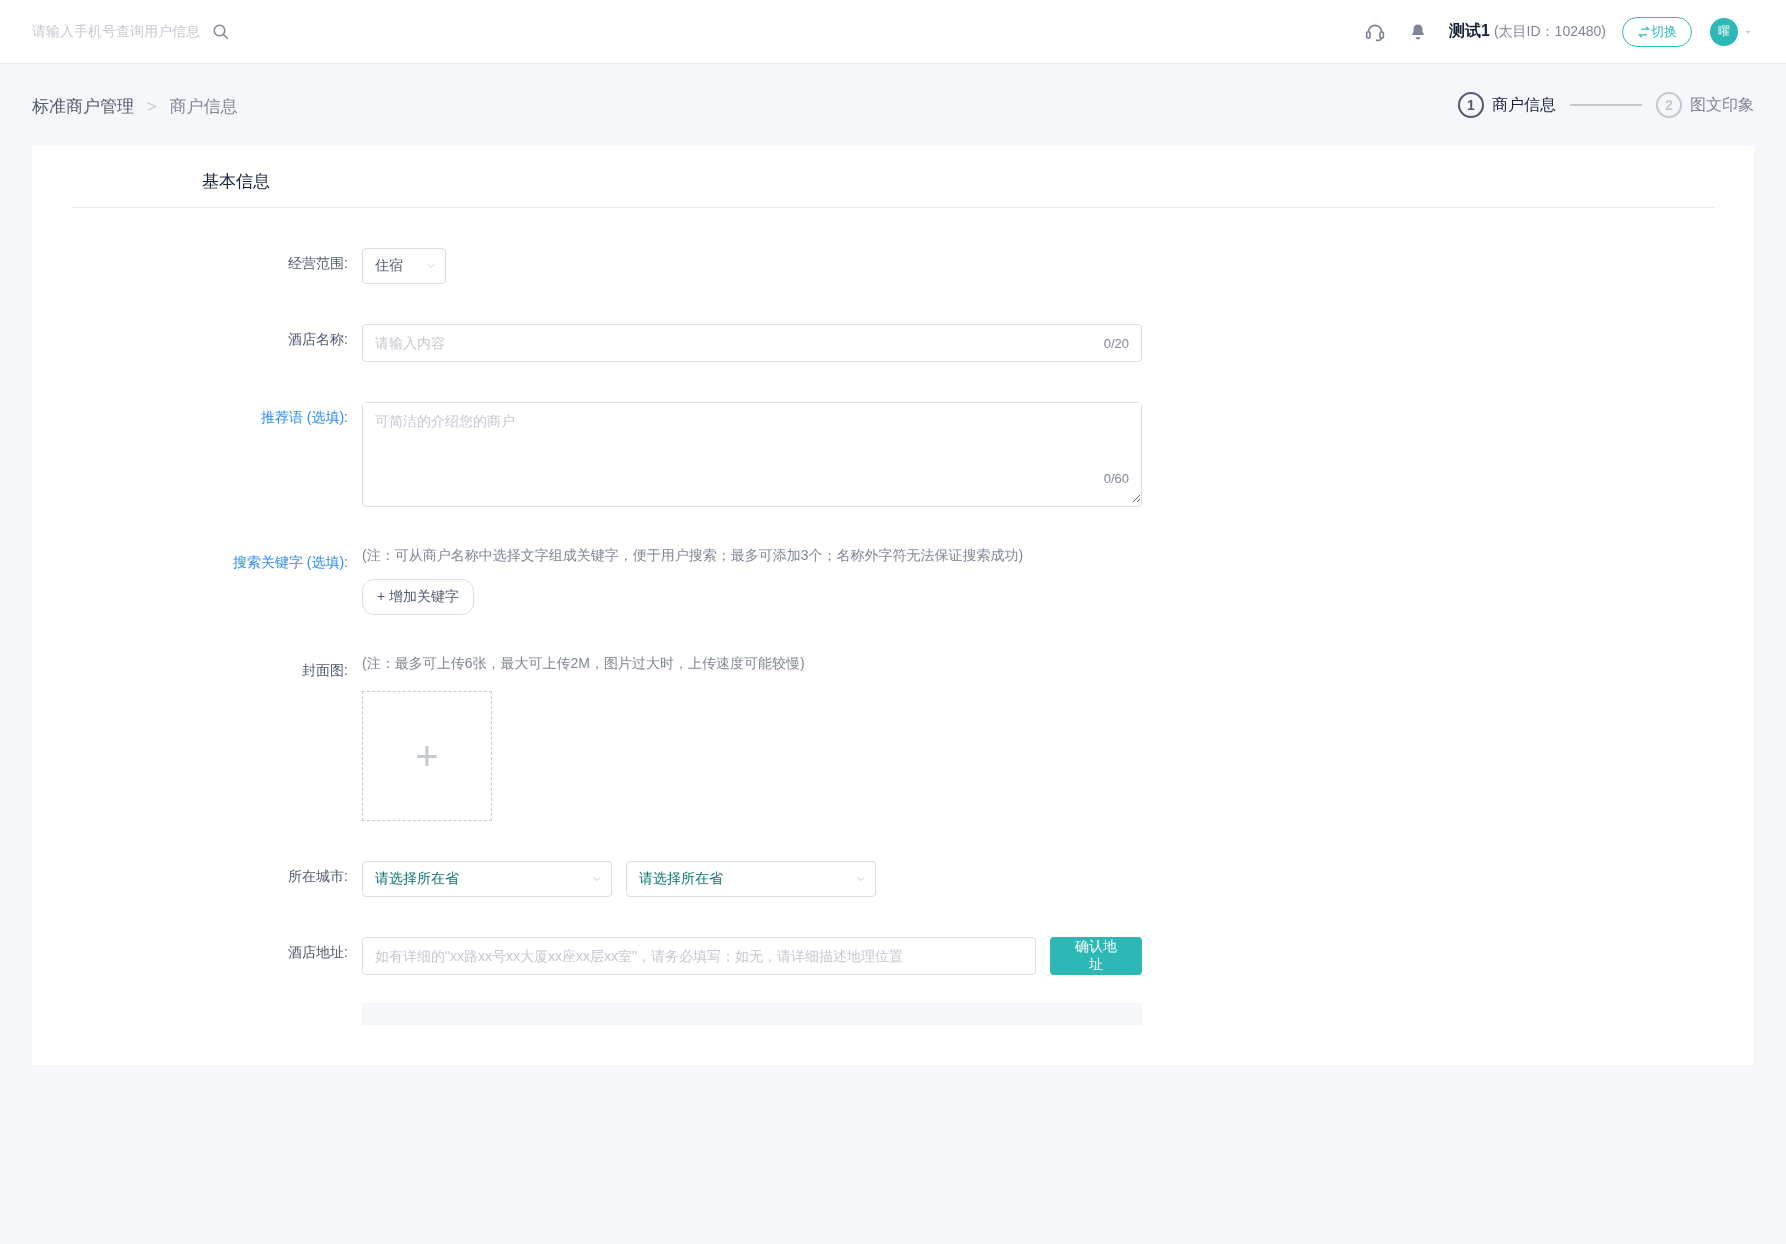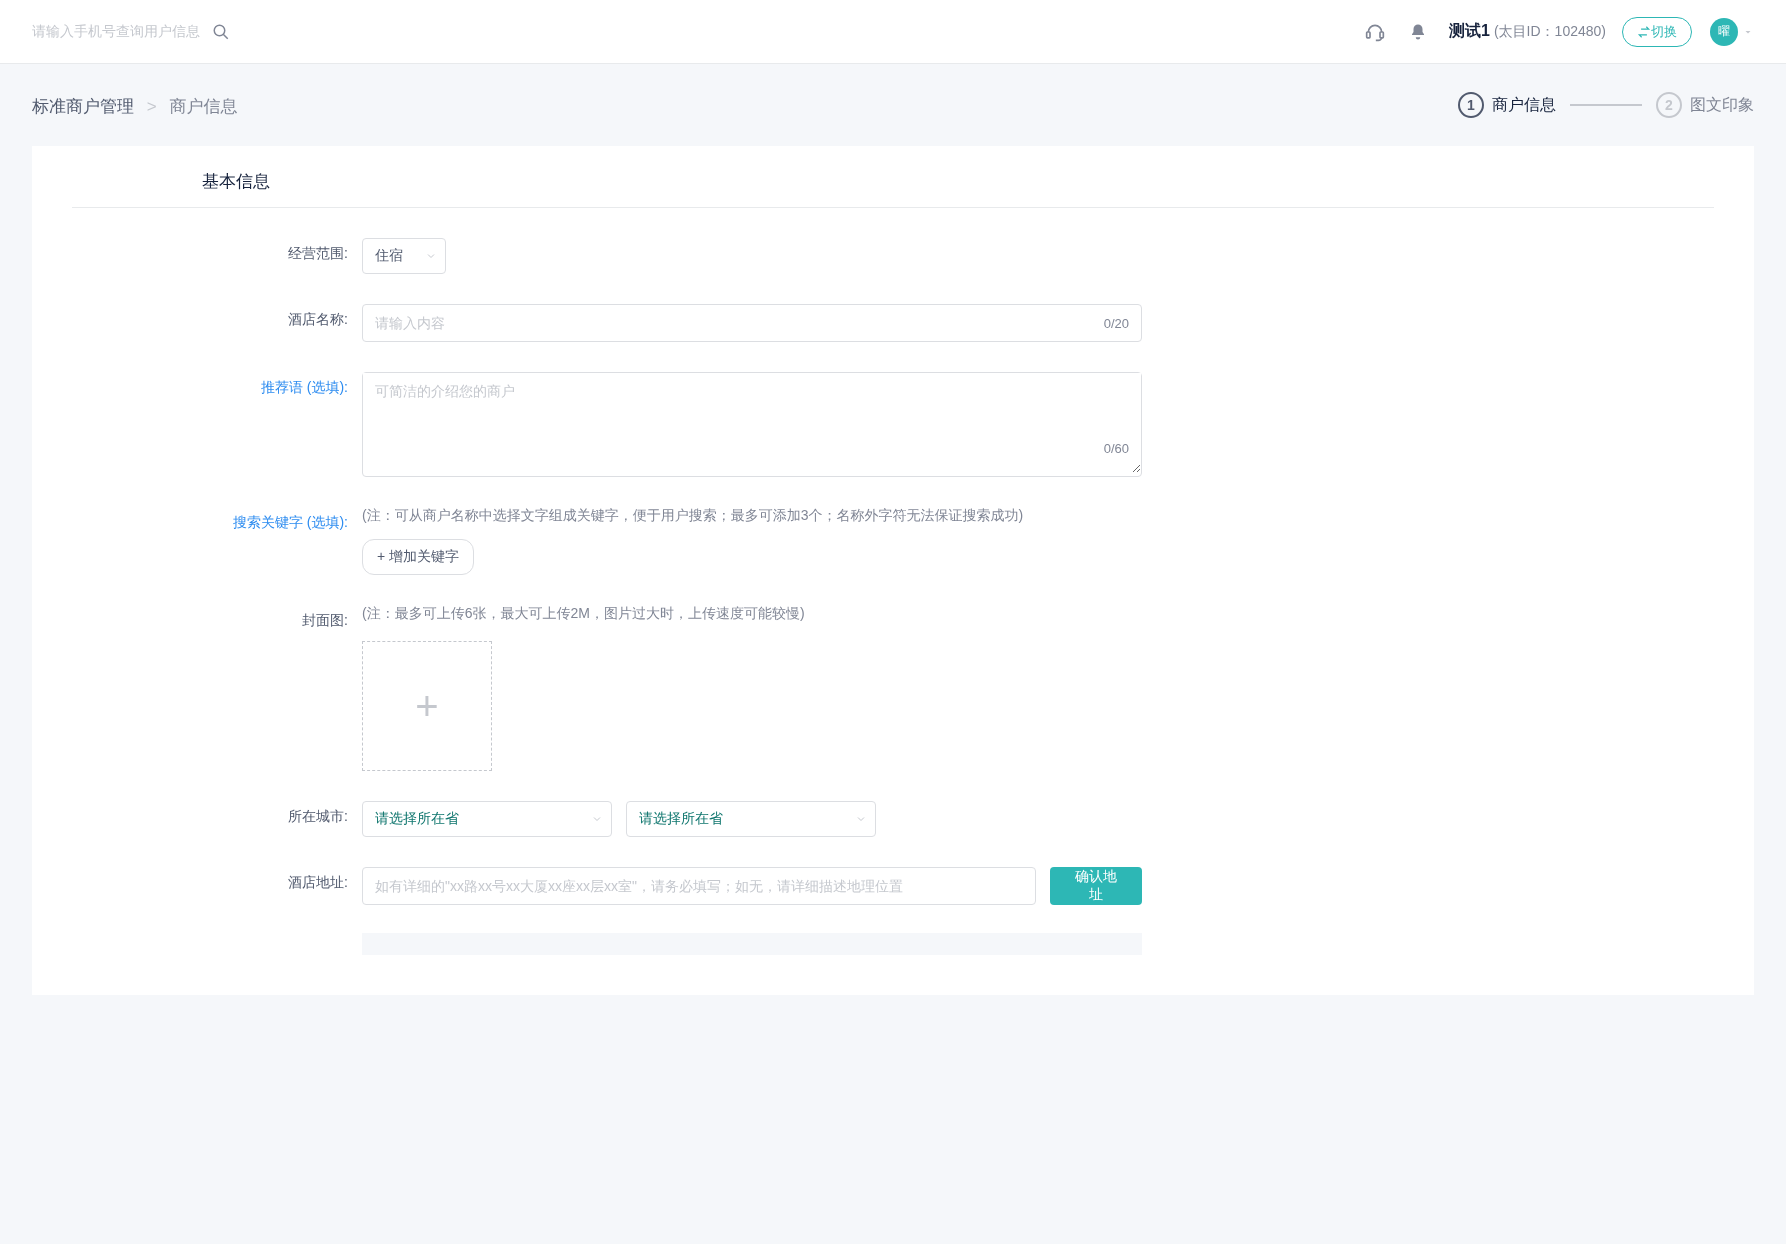--- a/index.html
+++ b/index.html
@@ -28,21 +28,21 @@
     .step-circle.muted { border-color: #c5c8ce; color: #c5c8ce; }
     .step-label { margin-left: 8px; font-size: 16px; color: #17233d; font-weight: 500; }
     .step-label.muted { color: #808695; }
     .step-line { width: 72px; height: 2px; background: #c5c8ce; margin: 0 14px; }
 
     
     .card { background: #fff; margin: 0 32px 32px 32px; padding: 24px 40px 40px 40px; }
     .section-title { font-size: 17px; color: #17233d; margin: 0 0 14px 130px; }
     .section-divider { height: 1px; background: #e8eaec; margin: 0 0 30px 0; }
 
-    .form-row { display: flex; align-items: flex-start; margin-bottom: 30px; }
+    .form-row { display: flex; align-items: flex-start; margin-bottom: 30px; margin-top: 40px; }
     .form-label { width: 290px; text-align: right; padding-right: 14px; color: #515a6e; padding-top: 7px; font-size: 14px; }
     .form-label.optional { color: #2d8cf0; }
     .form-control { flex: 1; max-width: 780px; }
 
     .select { position: relative; display: inline-flex; align-items: center; border: 1px solid #dcdee2; border-radius: 4px; background: #fff; height: 36px; padding: 0 30px 0 12px; color: #515a6e; cursor: pointer; min-width: 84px; }
     .select .chev { position: absolute; right: 8px; color: #c5c8ce; font-size: 12px; }
     .select.placeholder { color: #0f766e; }
     .select.wide { width: 250px; }
 
     .input-wrap { position: relative; display: flex; align-items: center; border: 1px solid #dcdee2; border-radius: 4px; background: #fff; height: 38px; padding: 0 56px 0 12px; width: 100%; }

